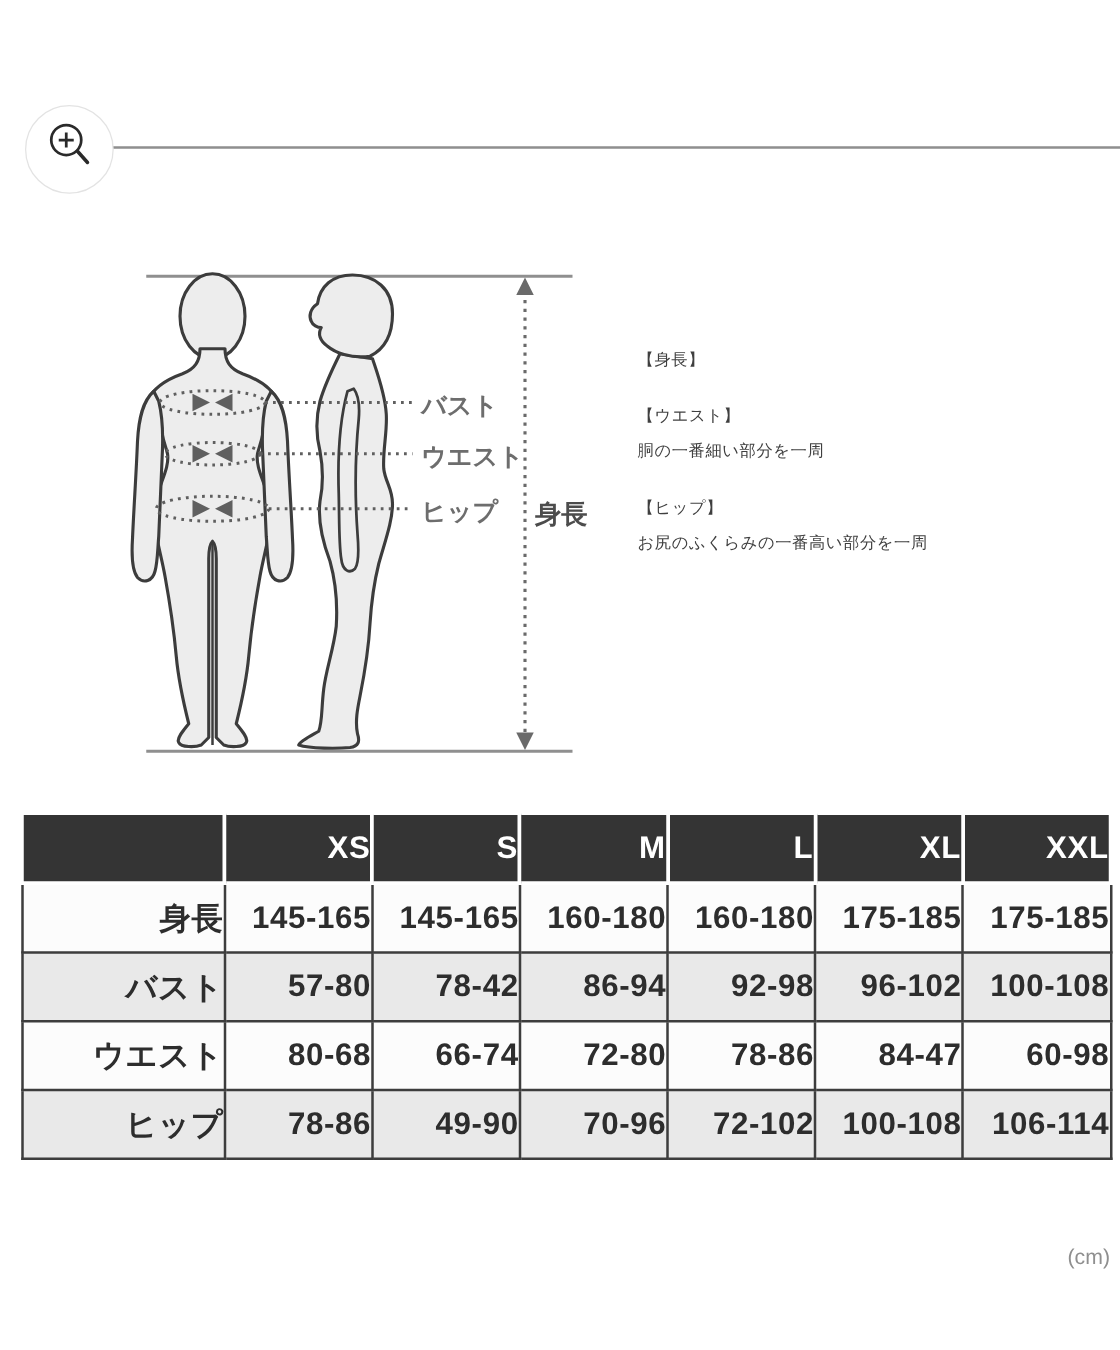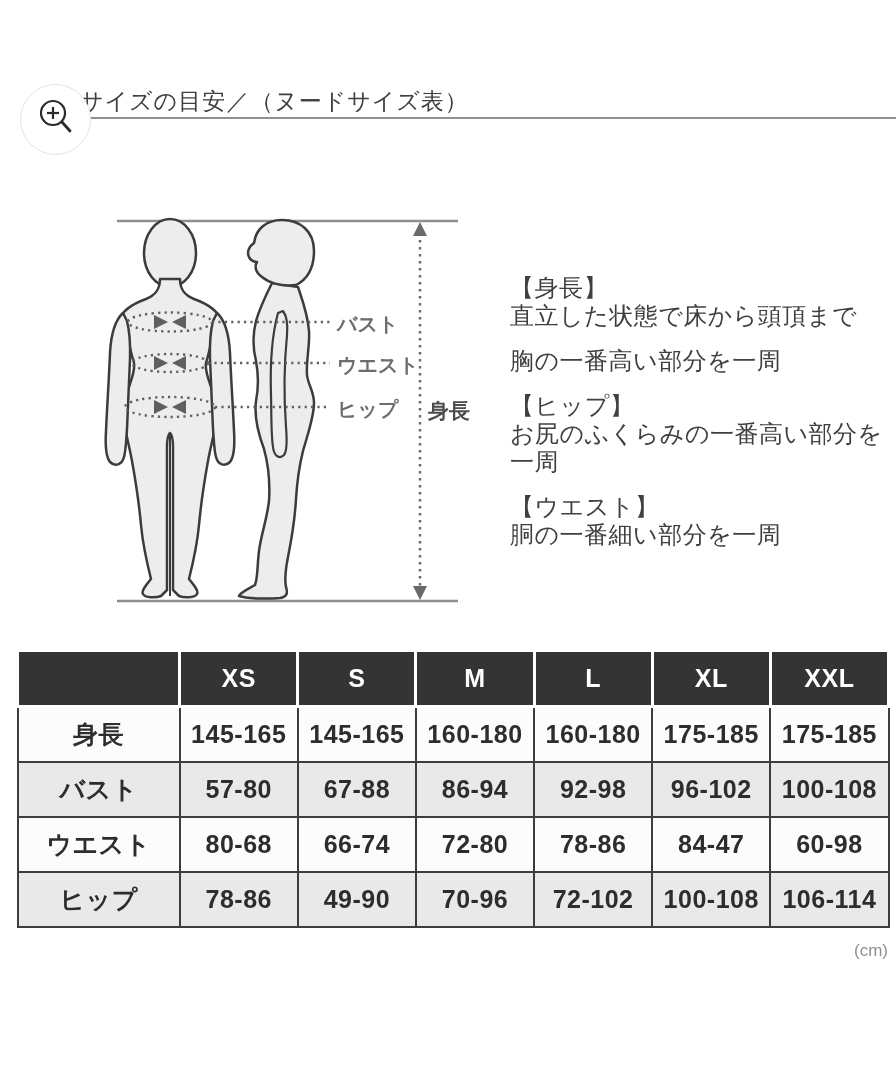--- a/index.html
+++ b/index.html
@@ -20,45 +20,44 @@
   
   .diagram{position:absolute;left:90px;top:195px;width:420px;height:420px;}
   .measure-label{position:absolute;font-size:20px;font-weight:bold;color:#6d6d6d;white-space:nowrap;}
   .lbl-bust{left:337px;top:311px;}
   .lbl-waist{left:337px;top:352px;}
   .lbl-hip{left:337px;top:396px;}
   .lbl-height{left:428px;top:397px;color:#4c4c4c;font-size:21px;}
   
   .desc-list{position:absolute;left:510px;top:274px;width:386px;}
   .desc-block{margin-bottom:17px;}
-  .desc-term,.desc-text{font-size:24px;line-height:28px;color:#3f3f3f;letter-spacing:0.5px;}
+  .desc-term,.desc-text{font-size:13px;line-height:28px;color:#3f3f3f;letter-spacing:0.5px;}
   
   .size-table{
     position:absolute;left:16px;top:649px;width:874px;border-collapse:collapse;table-layout:fixed;
   }
   .size-table th,.size-table td{
-    text-align:center;vertical-align:middle;font-weight:bold;font-size:25px;letter-spacing:0.5px;
+    text-align:right;vertical-align:middle;font-weight:bold;font-size:25px;letter-spacing:0.5px;
     height:53px;padding:0;
   }
   .size-table thead th{
     background:#343434;color:#ffffff;border:3px solid #ffffff;
   }
   .size-table tbody th,.size-table tbody td{
     color:#2d2d2d;border:2px solid #3d3d3d;background:#fcfcfc;
   }
   .size-table tbody tr.alt th,.size-table tbody tr.alt td{background:#e9e9e9;}
-  .unit-note{position:absolute;right:8px;top:941px;font-size:17px;color:#8f8f8f;}
+  .unit-note{position:absolute;right:8px;top:996px;font-size:17px;color:#8f8f8f;}
 </style>
 </head>
 <body>
 
 <div class="page">
 
   <div class="title-rule"></div>
-  <div class="section-title">サイズの目安／（ヌードサイズ表）</div>
   <div class="zoom-btn">
     <span>
       <svg width="42" height="42" viewBox="0 0 42 42">
         <circle cx="18" cy="16" r="12" fill="none" stroke="#2a2a2a" stroke-width="2.2"></circle>
         <line x1="18" y1="10" x2="18" y2="22" stroke="#2a2a2a" stroke-width="2.2"></line>
         <line x1="12" y1="16" x2="24" y2="16" stroke="#2a2a2a" stroke-width="2.2"></line>
         <line x1="27" y1="25" x2="35" y2="34" stroke="#2a2a2a" stroke-width="2.8" stroke-linecap="round"></line>
       </svg>
     </span>
   </div>
@@ -195,32 +194,30 @@
   </div>
 
   <span class="measure-label lbl-bust">バスト</span>
   <span class="measure-label lbl-waist">ウエスト</span>
   <span class="measure-label lbl-hip">ヒップ</span>
   <span class="measure-label lbl-height">身長</span>
 
   <div class="desc-list">
     <div class="desc-block">
       <div class="desc-term">【身長】</div>
-      <div class="desc-text">直立した状態で床から頭頂まで</div>
-    </div>
-    <div class="desc-block">
-      <div class="desc-text">胸の一番高い部分を一周</div>
+    </div>
+    <div class="desc-block">
+    </div>
+    <div class="desc-block">
+      <div class="desc-term">【ウエスト】</div>
+      <div class="desc-text">胴の一番細い部分を一周</div>
     </div>
     <div class="desc-block">
       <div class="desc-term">【ヒップ】</div>
       <div class="desc-text">お尻のふくらみの一番高い部分を一周</div>
-    </div>
-    <div class="desc-block">
-      <div class="desc-term">【ウエスト】</div>
-      <div class="desc-text">胴の一番細い部分を一周</div>
     </div>
   </div>
 
   <table class="size-table">
     <colgroup>
       <col style="width:162px">
         <col style="width:118px">
         <col style="width:118px">
         <col style="width:118px">
       <col style="width:118px">
@@ -244,21 +241,21 @@
         <td>145-165</td>
         <td>145-165</td>
         <td>160-180</td>
         <td>160-180</td>
         <td>175-185</td>
         <td>175-185</td>
       </tr>
       <tr class="alt">
         <th>バスト</th>
         <td>57-80</td>
-        <td>67-88</td>
+        <td>78-42</td>
         <td>86-94</td>
         <td>92-98</td>
         <td>96-102</td>
         <td>100-108</td>
       </tr>
       <tr>
         <th>ウエスト</th>
         <td>80-68</td>
         <td>66-74</td>
         <td>72-80</td>

